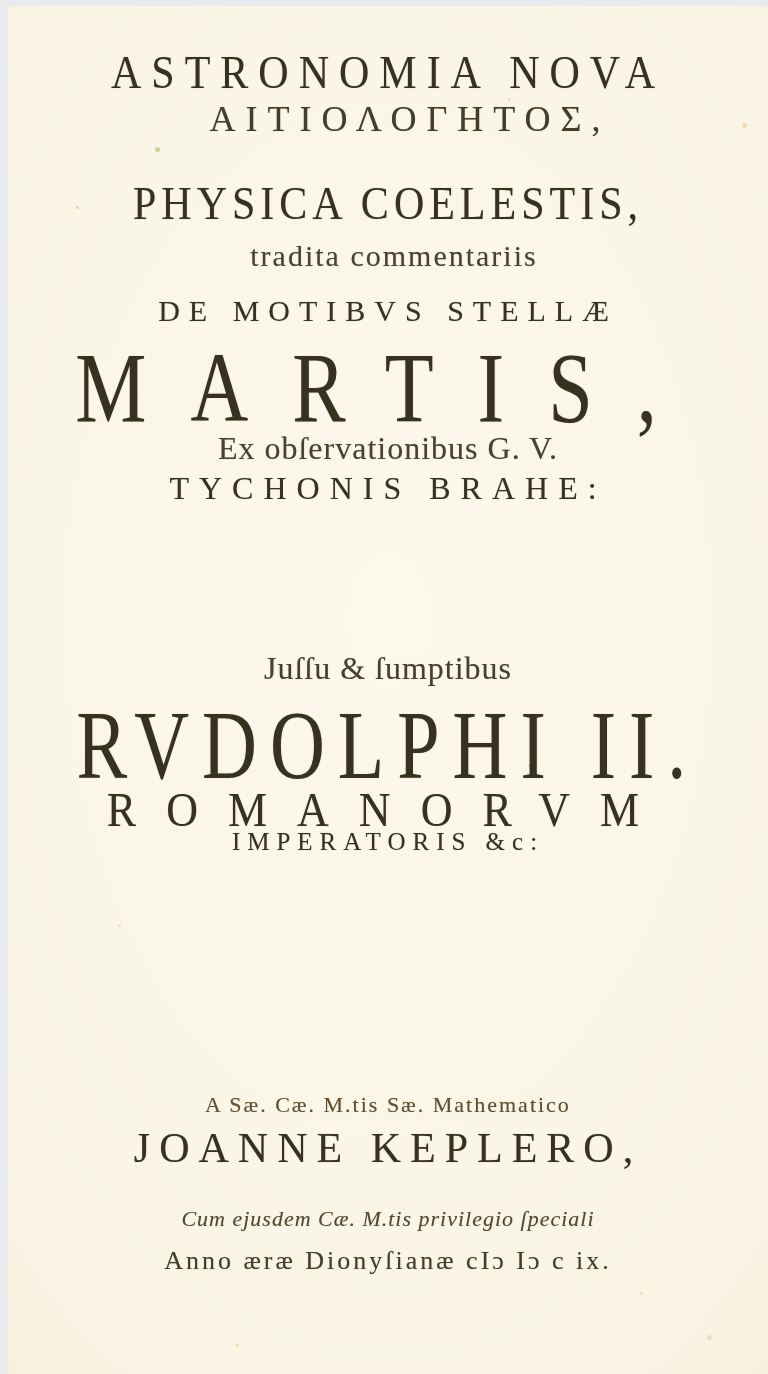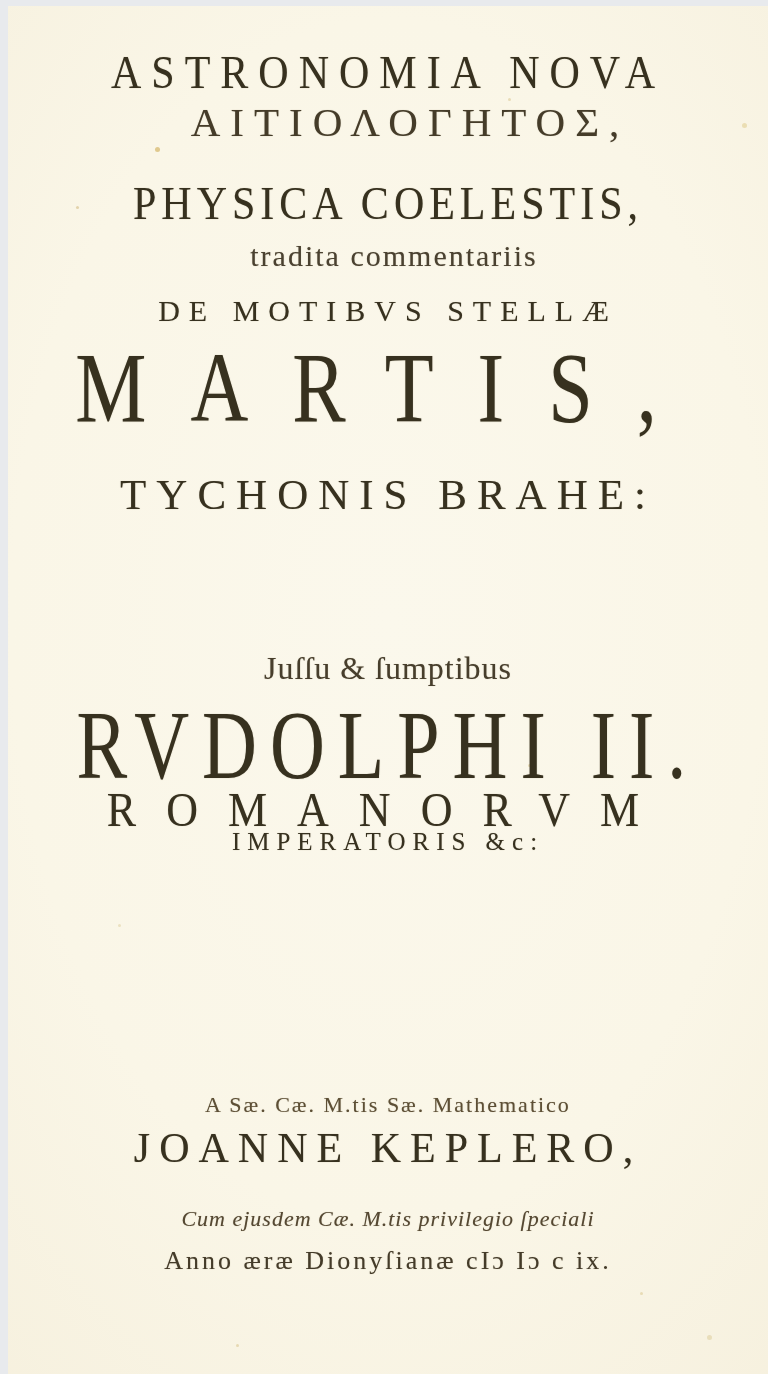--- a/index.html
+++ b/index.html
@@ -18,28 +18,28 @@
   .line {
     position: absolute;
     left: 0; right: 0;
     text-align: center;
     white-space: nowrap;
     color: #37311f;
     text-shadow: 0 0 1px rgba(86,74,50,0.35);
   }
   
   .l-main      { top: 40px;  font-size: 42px; letter-spacing: 10px; transform: scaleY(1.10); transform-origin: 50% 0; }
-  .l-greek     { top: 92px;  font-size: 41px; letter-spacing: 10px; color: #453c29; padding-left: 44px; }
+  .l-greek     { top: 92px;  font-size: 36px; letter-spacing: 10px; color: #453c29; padding-left: 44px; }
   .l-seu       { top: 140px; font-size: 22px; letter-spacing: 8px;  color: #5d5340; }
   .l-physica   { top: 170px; font-size: 42px; letter-spacing: 5px;  transform: scaleY(1.12); transform-origin: 50% 0; }
   .l-tradita   { top: 233px; font-size: 30px; letter-spacing: 2px;  color: #4a4130; padding-left: 12px; }
   .l-demotibus { top: 288px; font-size: 30px; letter-spacing: 9px; }
   .l-martis    { top: 326px; font-size: 80px; letter-spacing: 44px; transform: scaleY(1.24); transform-origin: 50% 0; }
   .l-exobs     { top: 424px; font-size: 32px; letter-spacing: 1px;  color: #4a4130; }
-  .l-tychonis  { top: 464px; font-size: 43px; letter-spacing: 10px; }
+  .l-tychonis  { top: 464px; font-size: 32px; letter-spacing: 10px; }
   .l-jussu     { top: 644px; font-size: 32px; letter-spacing: 1px;  color: #473e2c; }
   .l-rudolphi  { top: 684px; font-size: 76px; letter-spacing: 13px; transform: scaleY(1.28); transform-origin: 50% 0; }
   .l-romanorum { top: 776px; font-size: 44px; letter-spacing: 30px; transform: scaleY(1.10); transform-origin: 50% 0; }
   .l-imperator { top: 822px; font-size: 25px; letter-spacing: 7px; }
   .l-plurium   { top: 989px; font-size: 32px; letter-spacing: 1px;  color: #473e2c; }
   .l-elaborata { top: 1026px; font-size: 32px; letter-spacing: 1px; color: #473e2c; }
   .l-mathem    { top: 1086px; font-size: 22px; letter-spacing: 2px; color: #5d4f35; }
   .l-keplero   { top: 1118px; font-size: 42px; letter-spacing: 9px; }
   .l-privilegio{ top: 1200px; font-size: 22px; font-style: italic; letter-spacing: 1px; color: #554832; }
   .l-anno      { top: 1240px; font-size: 26px; letter-spacing: 3px; color: #443b29; }
@@ -66,20 +66,21 @@
 
 <div class="paper">
   <div class="specks"></div>
 
   <div class="line l-main">ASTRONOMIA NOVA</div>
   <div class="line l-greek">ΑΙΤΙΟΛΟΓΗΤΟΣ,</div>
   <div class="line l-physica">PHYSICA COELESTIS,</div>
   <div class="line l-tradita">tradita commentariis</div>
   <div class="line l-demotibus">DE MOTIBVS STELLÆ</div>
   <div class="line l-martis">MARTIS,</div>
+  <div class="line l-exobs">Ex obſervationibus G. V.</div>
   <div class="line l-tychonis">TYCHONIS BRAHE:</div>
   <div class="line l-jussu">Juſſu &amp; ſumptibus</div>
   <div class="line l-rudolphi">RVDOLPHI II.</div>
   <div class="line l-romanorum">ROMANORVM</div>
   <div class="line l-imperator">IMPERATORIS &amp;c:</div>
   <div class="line l-mathem">A Sæ. Cæ. M.tis Sæ. Mathematico</div>
   <div class="line l-keplero">JOANNE KEPLERO,</div>
   <div class="line l-privilegio">Cum ejusdem Cæ. M.tis privilegio ſpeciali</div>
   <div class="line l-anno">Anno æræ Dionyſianæ cIɔ Iɔ c ix.</div>
 </div>

